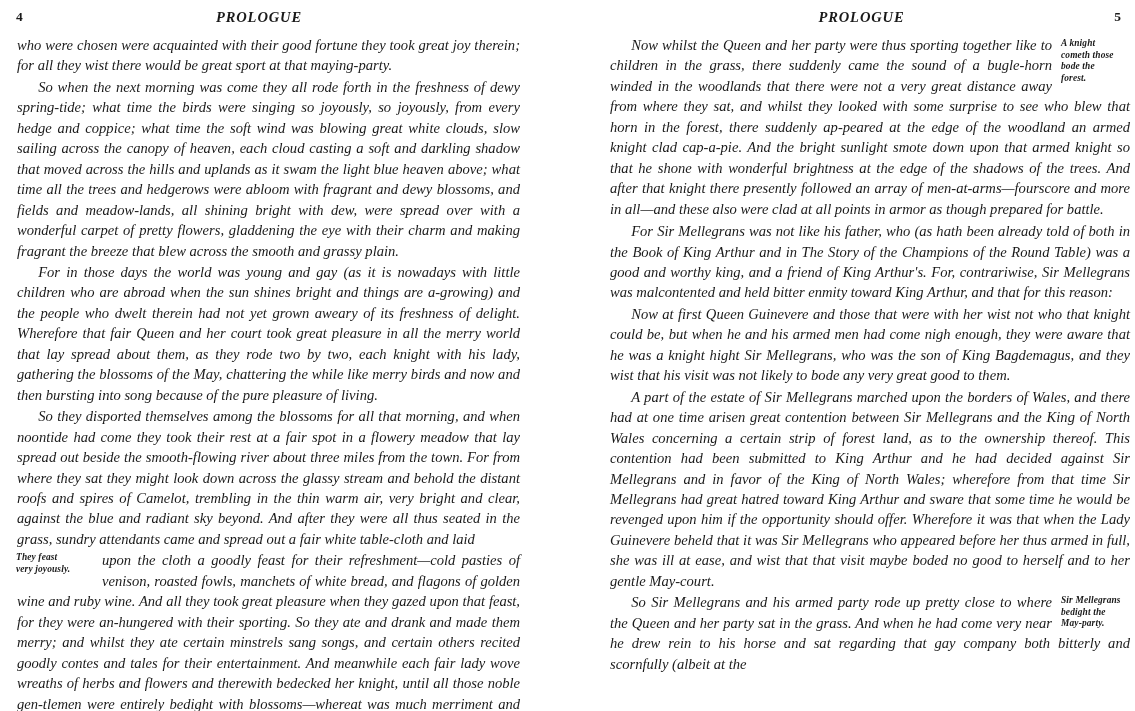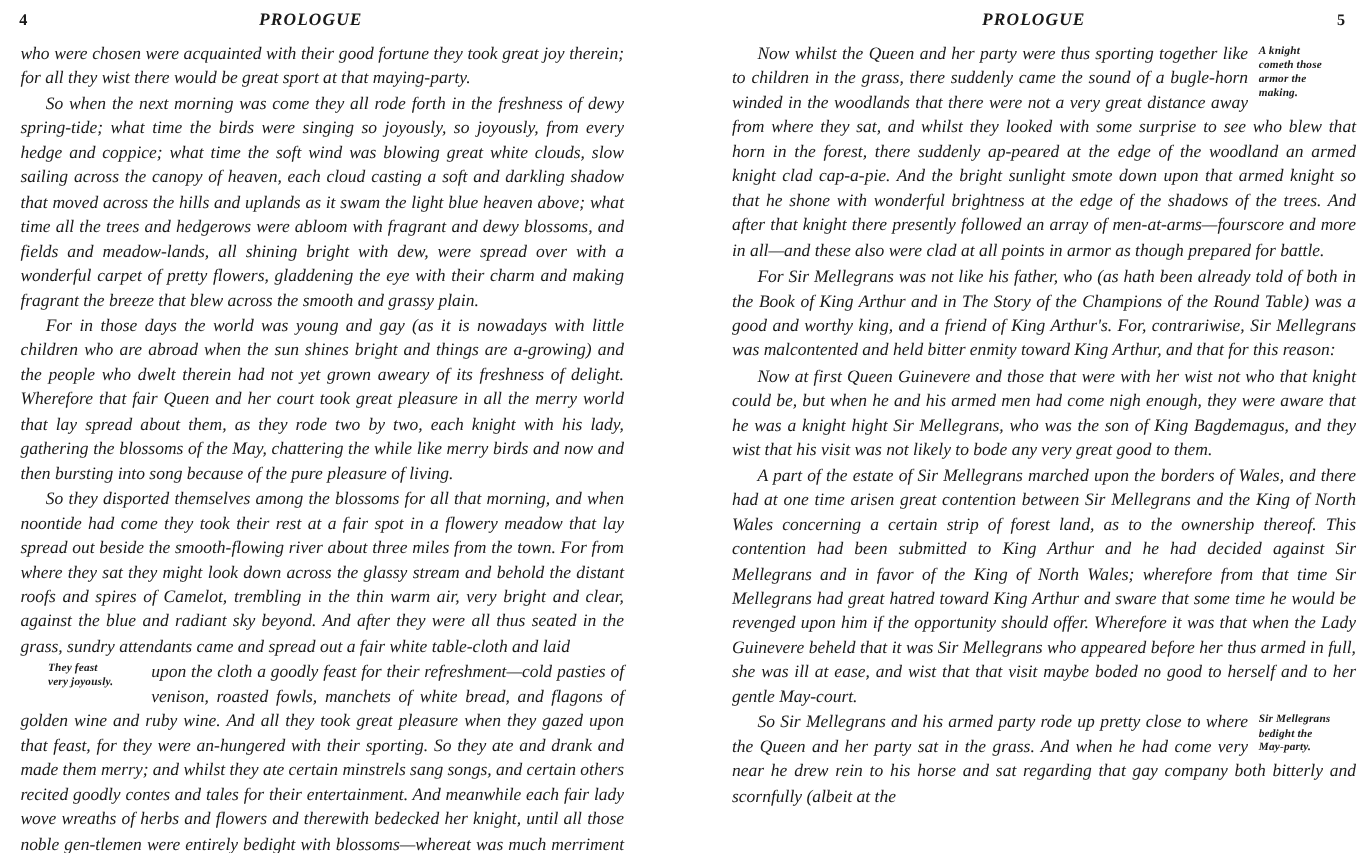--- a/index.html
+++ b/index.html
@@ -86,27 +86,27 @@
     font-weight: bold;
     font-size: 9.4px;
     line-height: 11.6px;
     letter-spacing: 0.15px;
     text-align: left;
     text-indent: 0;
   }
   .gloss-left {
     float: left;
     width: 78px;
-    margin: 2px 8px 0 24px;
+    margin: 2px 8px 0 0;
     shape-outside: inset(0);
   }
   .gloss-right {
     float: right;
     width: 66px;
-    margin: 3px 16px 2px 9px;
+    margin: 3px 4px 2px 9px;
     shape-outside: inset(0);
   }
   .gloss span { display: block; white-space: nowrap; }
   .clearfix::after { content: ""; display: block; clear: both; }
   .tight { letter-spacing: -0.02px; }
 </style>
 </head>
 <body>
 
 <div class="spread">
@@ -145,22 +145,22 @@
       <span class="rh-title">PROLOGUE</span>
       <span class="folio">5</span>
     </div>
 
     <div class="textblock">
 
       <div class="clearfix">
         <div class="gloss gloss-right">
           <span>A knight</span>
           <span>cometh those</span>
-          <span>armor the</span>
-          <span>making.</span>
+          <span>bode the</span>
+          <span>forest.</span>
         </div>
         <p class="para">Now whilst the Queen and her party were thus sporting together like to children in the grass, there suddenly came the sound of a bugle-horn winded in the woodlands that there were not a very great distance away from where they sat, and whilst they looked with some surprise to see who blew that horn in the forest, there suddenly ap-peared at the edge of the woodland an armed knight clad cap-a-pie.   And the bright sunlight smote down upon that armed knight so that he shone with wonderful brightness at the edge of the shadows of the trees.   And after that knight there presently followed an array of men-at-arms—fourscore and more in all—and these also were clad at all points in armor as though prepared for battle.</p>
       </div>
 
 
       <p class="para">For Sir Mellegrans was not like his father, who (as hath been already told of both in the Book of King Arthur and in The Story of the Champions of the Round Table) was a good and worthy king, and a friend of King Arthur's.   For, contrariwise, Sir Mellegrans was malcontented and held bitter enmity toward King Arthur, and that for this reason:</p>
 
       <p class="para">Now at first Queen Guinevere and those that were with her wist not who that knight could be, but when he and his armed men had come nigh enough, they were aware that he was a knight hight Sir Mellegrans, who was the son of King Bagdemagus, and they wist that his visit was not likely to bode any very great good to them.</p>
 
       <p class="para">A part of the estate of Sir Mellegrans marched upon the borders of Wales, and there had at one time arisen great contention between Sir Mellegrans and the King of North Wales concerning a certain strip of forest land, as to the ownership thereof.   This contention had been submitted to King Arthur and he had decided against Sir Mellegrans and in favor of the King of North Wales; wherefore from that time Sir Mellegrans had great hatred toward King Arthur and sware that some time he would be revenged upon him if the opportunity should offer.   Wherefore it was that when the Lady Guinevere beheld that it was Sir Mellegrans who appeared before her thus armed in full, she was ill at ease, and wist that that visit maybe boded no good to herself and to her gentle May-court.</p>

